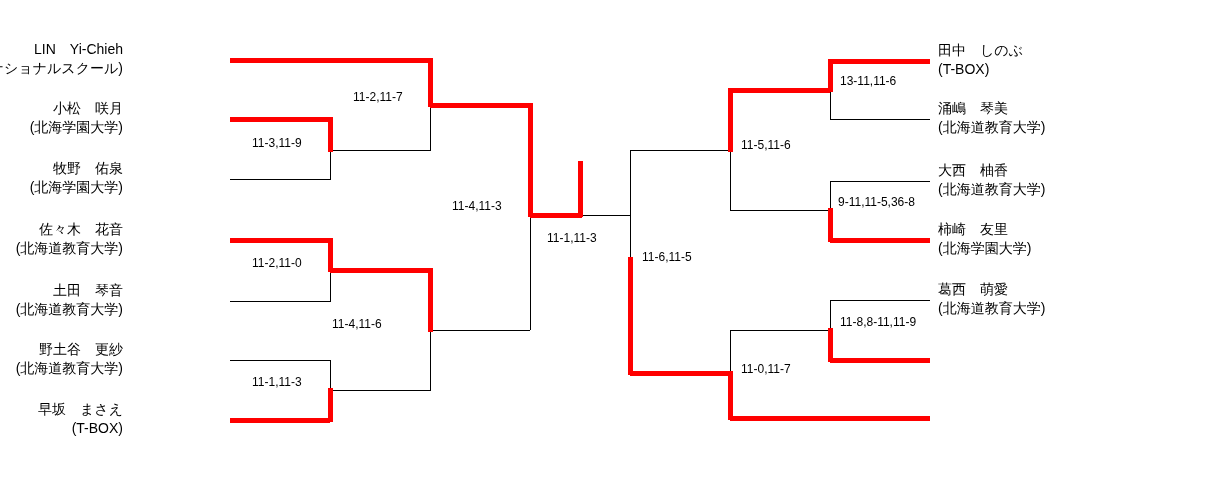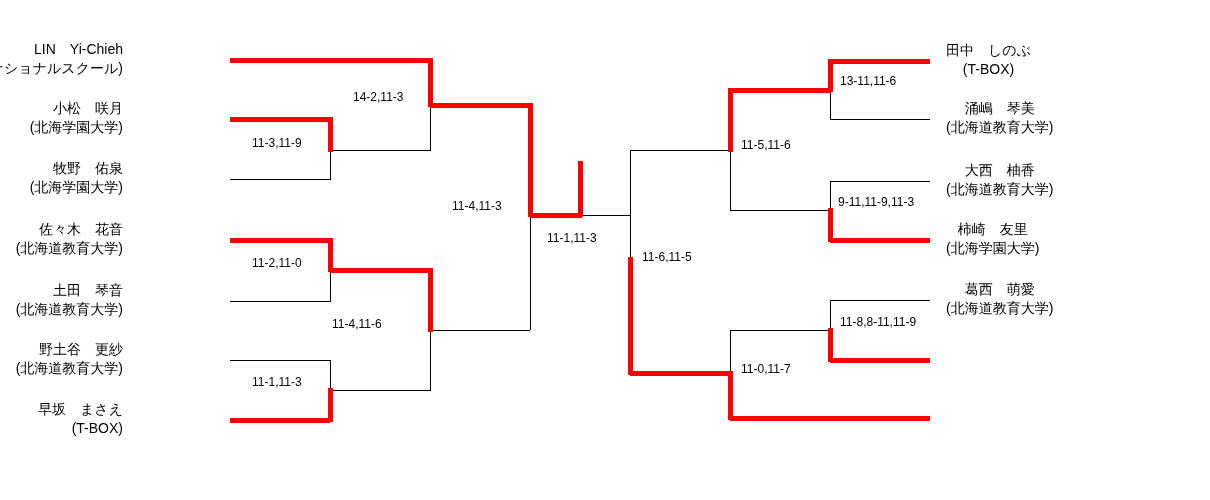--- a/index.html
+++ b/index.html
@@ -2,21 +2,21 @@
 <html><head>
 <meta charset="utf-8">
 <style>
   html,body{margin:0;padding:0;background:#fff;}
   #stage{
     position:relative;width:1110px;height:500px;background:#fff;overflow:hidden;
     font-family:"Liberation Sans","DejaVu Sans",sans-serif;color:#000;
   }
   .player{position:absolute;line-height:19px;font-size:14px;white-space:nowrap;}
   .pl{right:987px;text-align:right;}
-  .pr{left:938px;text-align:center;margin-left:8px;}
+  .pr{left:938px;text-align:left;}
   .score{position:absolute;font-size:12px;line-height:14px;white-space:nowrap;}
   .seg{position:absolute;}
 </style>
 </head>
 <body>
 
 <div id="stage">
 
   <div id="lines">
       <div class="seg" style="left: 230px; top: 179px; width: 100px; height: 1px; background: rgb(0, 0, 0);"></div>
@@ -118,24 +118,24 @@
     <div>(北海学園大学)</div>
   </div>
   <div class="player pr" style="top:280px">
     <div>葛西　萌愛</div>
     <div>(北海道教育大学)</div>
   </div>
 
   <div class="score" style="left:252px;top:136px">11-3,11-9</div>
   <div class="score" style="left:252px;top:256px">11-2,11-0</div>
   <div class="score" style="left:252px;top:375px">11-1,11-3</div>
-  <div class="score" style="left:353px;top:90px">14-2,11-3</div>
+  <div class="score" style="left:353px;top:90px">11-2,11-7</div>
   <div class="score" style="left:332px;top:317px">11-4,11-6</div>
   <div class="score" style="left:452px;top:199px">11-4,11-3</div>
   <div class="score" style="left:547px;top:231px">11-1,11-3</div>
   <div class="score" style="left:642px;top:250px">11-6,11-5</div>
   <div class="score" style="left:741px;top:138px">11-5,11-6</div>
   <div class="score" style="left:741px;top:362px">11-0,11-7</div>
   <div class="score" style="left:840px;top:74px">13-11,11-6</div>
-  <div class="score" style="left:838px;top:195px">9-11,11-9,11-3</div>
+  <div class="score" style="left:838px;top:195px">9-11,11-5,36-8</div>
   <div class="score" style="left:840px;top:315px">11-8,8-11,11-9</div>
 
 </div>
 
 </body></html>

